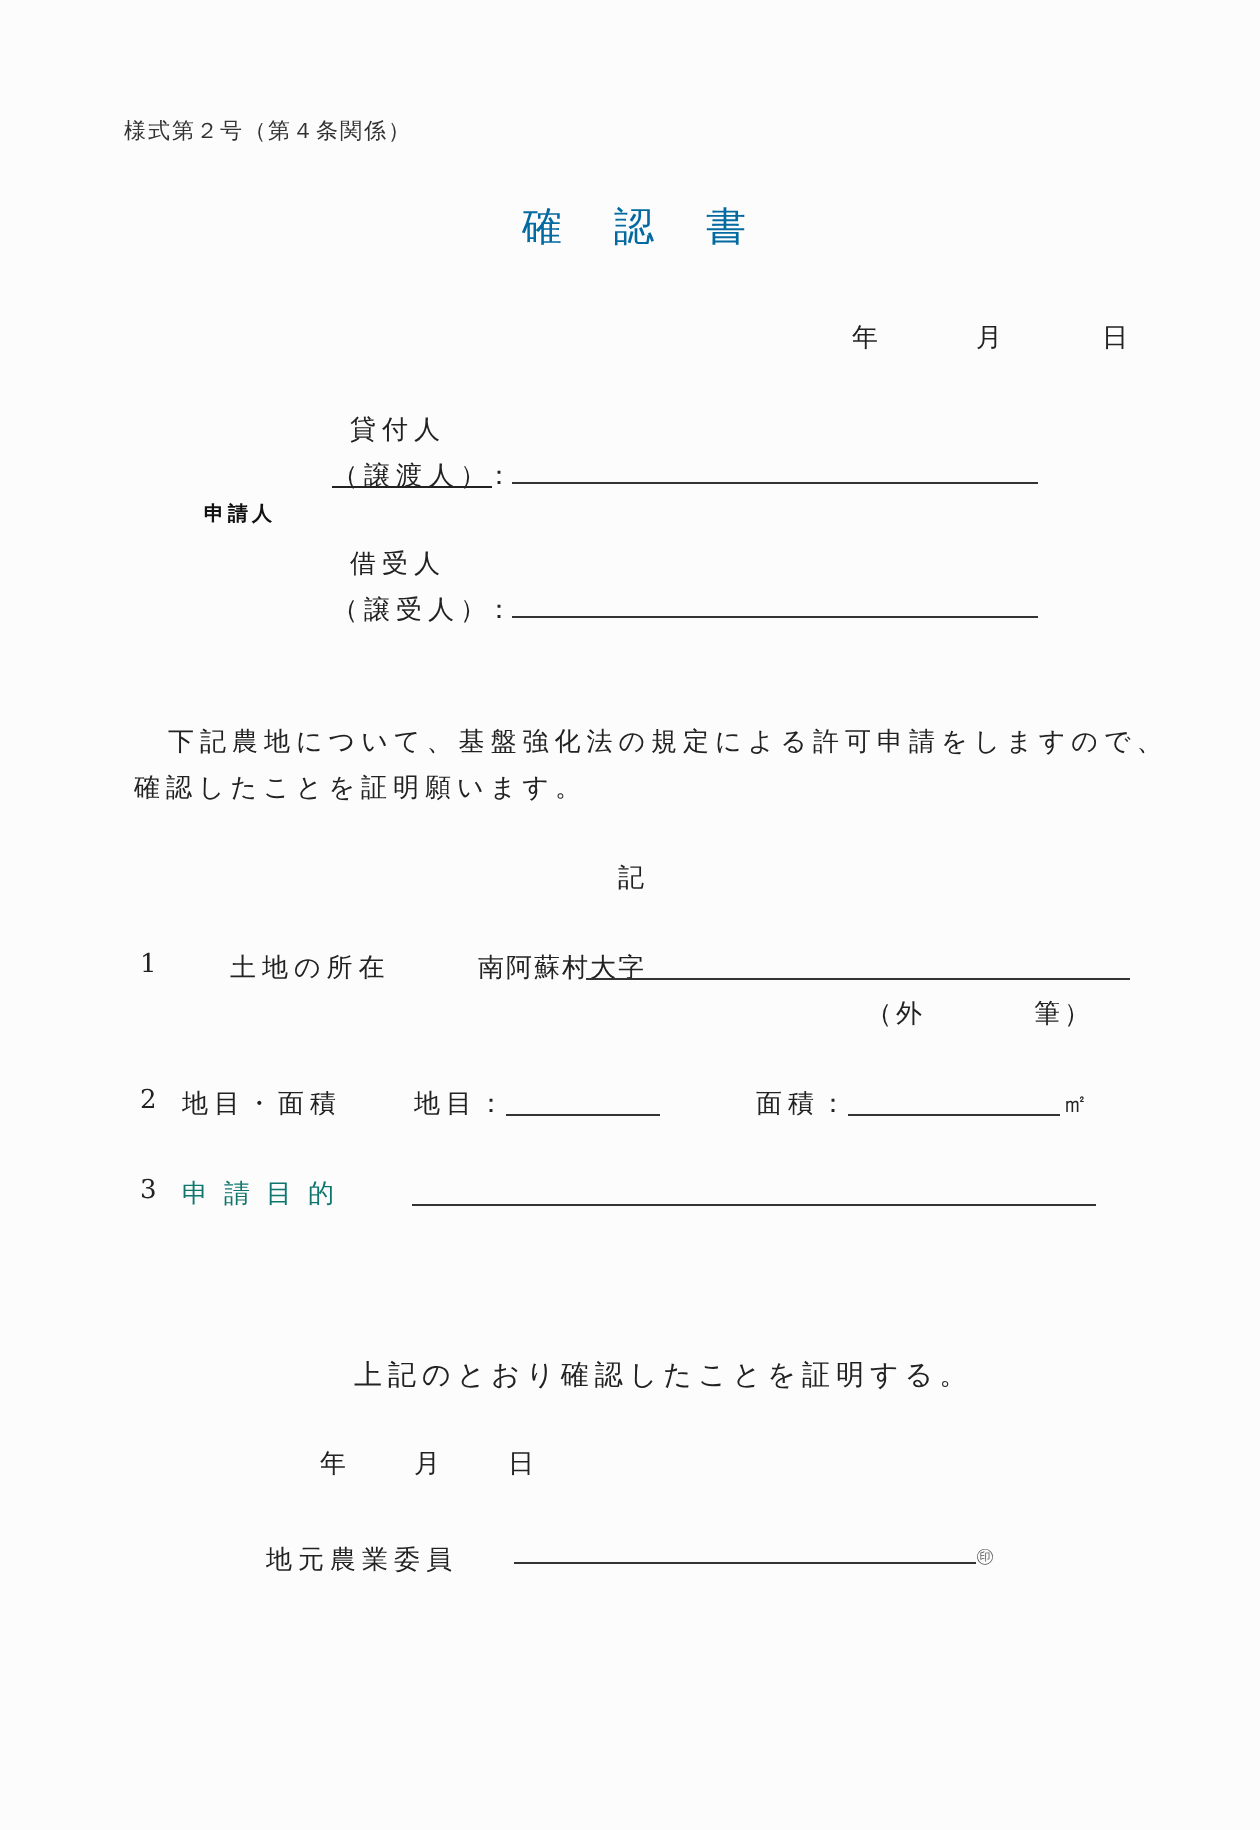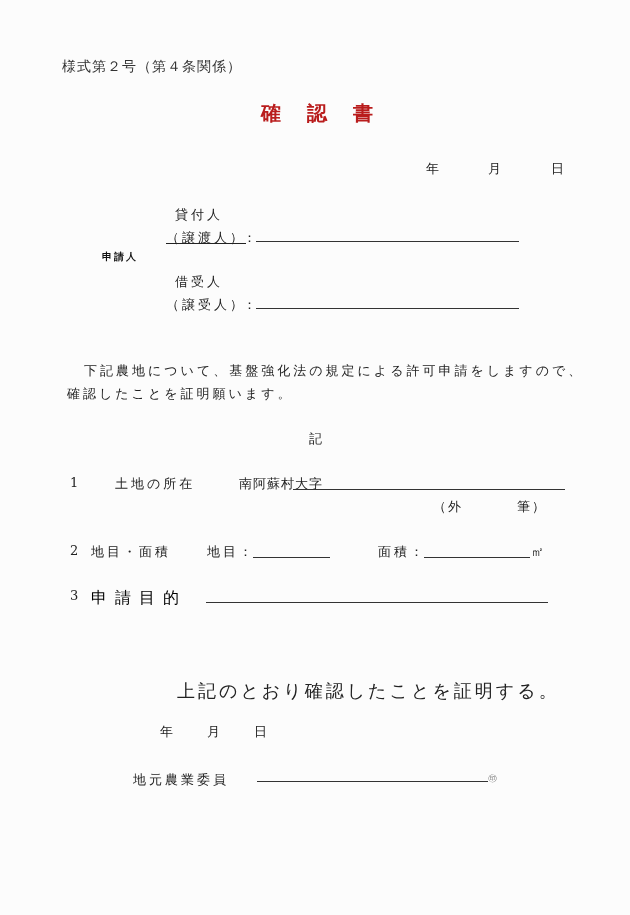--- a/index.html
+++ b/index.html
@@ -9,24 +9,24 @@
     }
     body {
       width: 630px;
       height: 915px;
       position: relative;
       overflow: hidden;
       font-family: "DejaVu Serif", "Liberation Serif", serif;
       color: #222;
     }
     .abs { position: absolute; white-space: nowrap; }
-    .small { font-size: 14px; letter-spacing: 1px; color: #333; }
+    .small { font-size: 11px; letter-spacing: 1px; color: #333; }
     .txt { font-size: 13px; letter-spacing: 2px; color: #222; }
-    .txt-wide { font-size: 16px; letter-spacing: 6px; color: #000000; font-family: Liberation Serif, serif; }
-    .title { font-size: 20px; letter-spacing: 26px; font-weight: bold; color: #b91c1c; }
+    .txt-wide { font-size: 13px; letter-spacing: 6px; color: #0f766e; font-family: Liberation Serif, serif; }
+    .title { font-size: 20px; letter-spacing: 26px; font-weight: normal; color: #0369a1; }
     .bold { font-weight: bold; font-size: 10px; letter-spacing: 2px; color: #111; }
     .line {
       position: absolute;
       height: 0;
       border-bottom: 1px solid #333;
     }
     .seal {
       font-size: 9px;
       color: #555;
     }
@@ -92,21 +92,21 @@
 
 <div>
   <div class="abs txt" style="left:70px; top:588px;">3</div>
   <div class="abs txt-wide" style="left:91px; top:588px; letter-spacing:8px;">申請目的</div>
   <div class="line" style="left:206px; top:602px; width:342px;">
     <span class="abs txt" style="left:4px; bottom:2px;"></span>
   </div>
 </div>
 
 <div>
-  <div class="abs txt" style="left:177px; top:679px; letter-spacing:3px; font-size:18px;">上記のとおり確認したことを証明する。</div>
+  <div class="abs txt" style="left:177px; top:679px; letter-spacing:3px; font-size:14px;">上記のとおり確認したことを証明する。</div>
 
   <div class="abs txt" style="left:160px; top:723px;">年</div>
   <div class="abs txt" style="left:207px; top:723px;">月</div>
   <div class="abs txt" style="left:254px; top:723px;">日</div>
 
   <div class="abs txt" style="left:133px; top:771px; letter-spacing:3px;">地元農業委員</div>
   <div class="line" style="left:257px; top:781px; width:231px;">
     <span class="abs txt" style="left:4px; bottom:2px;"></span>
   </div>
   <div class="abs seal" style="left:488px; top:772px;">㊞</div>

